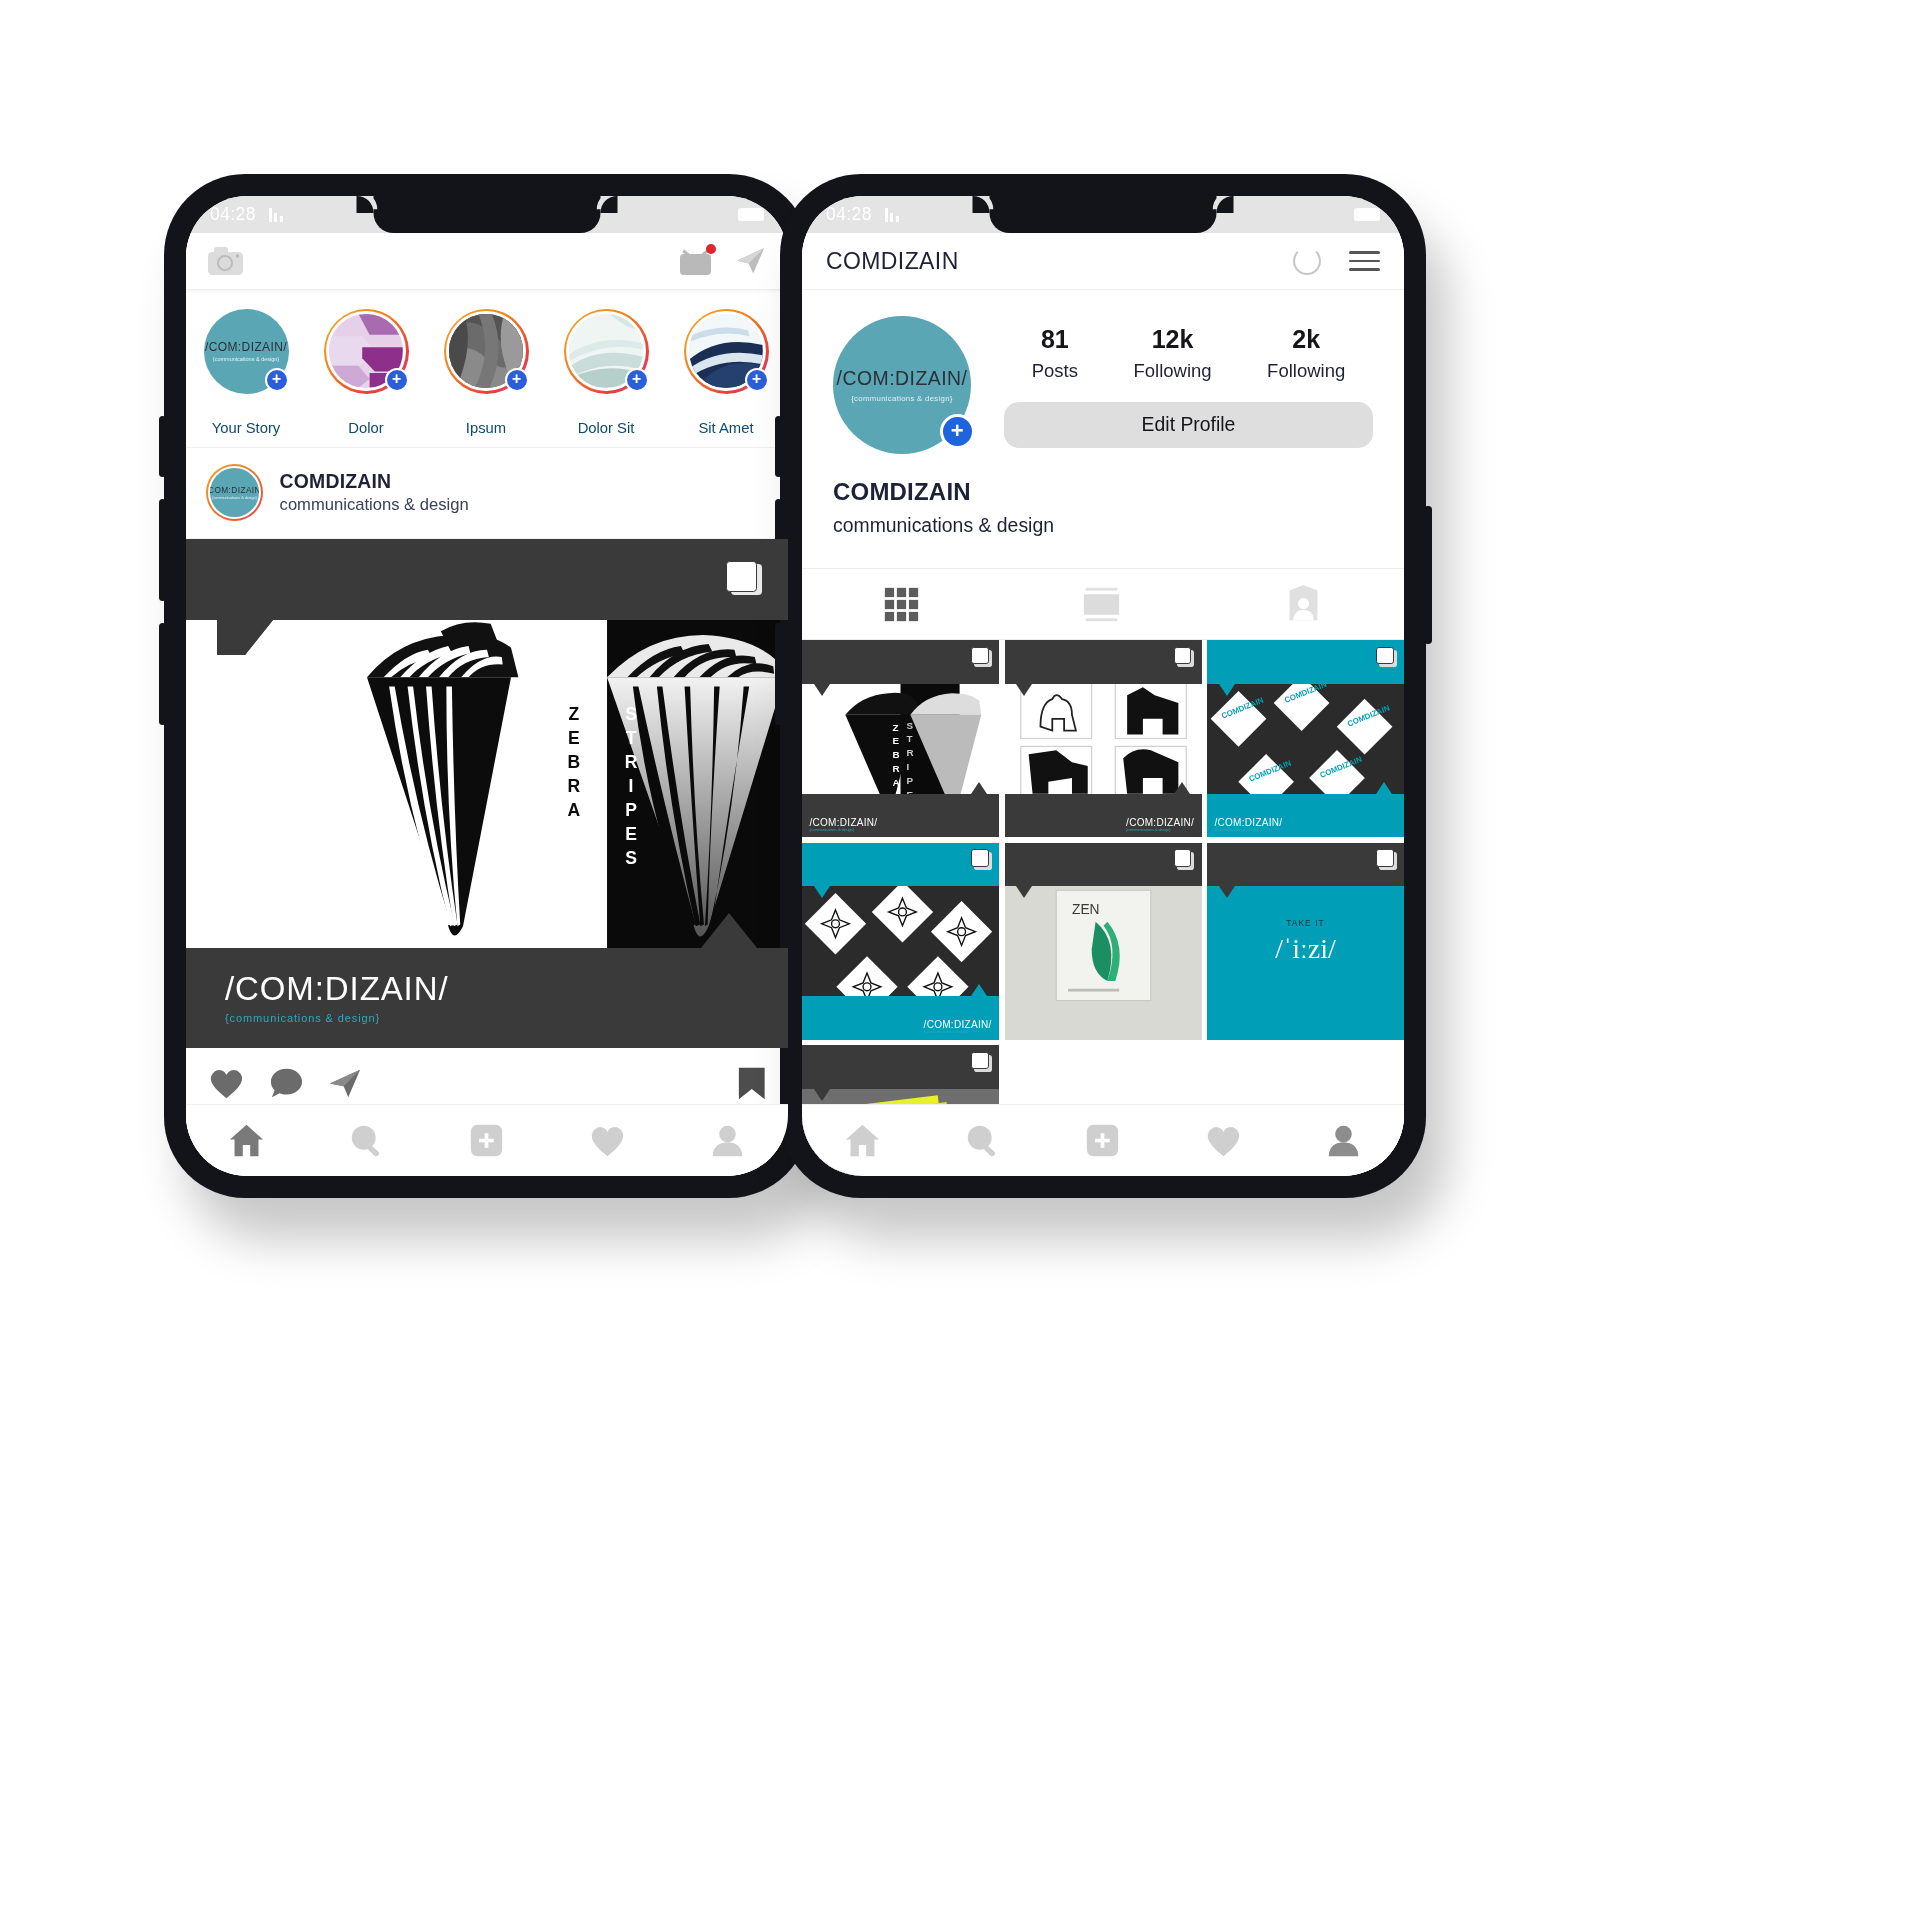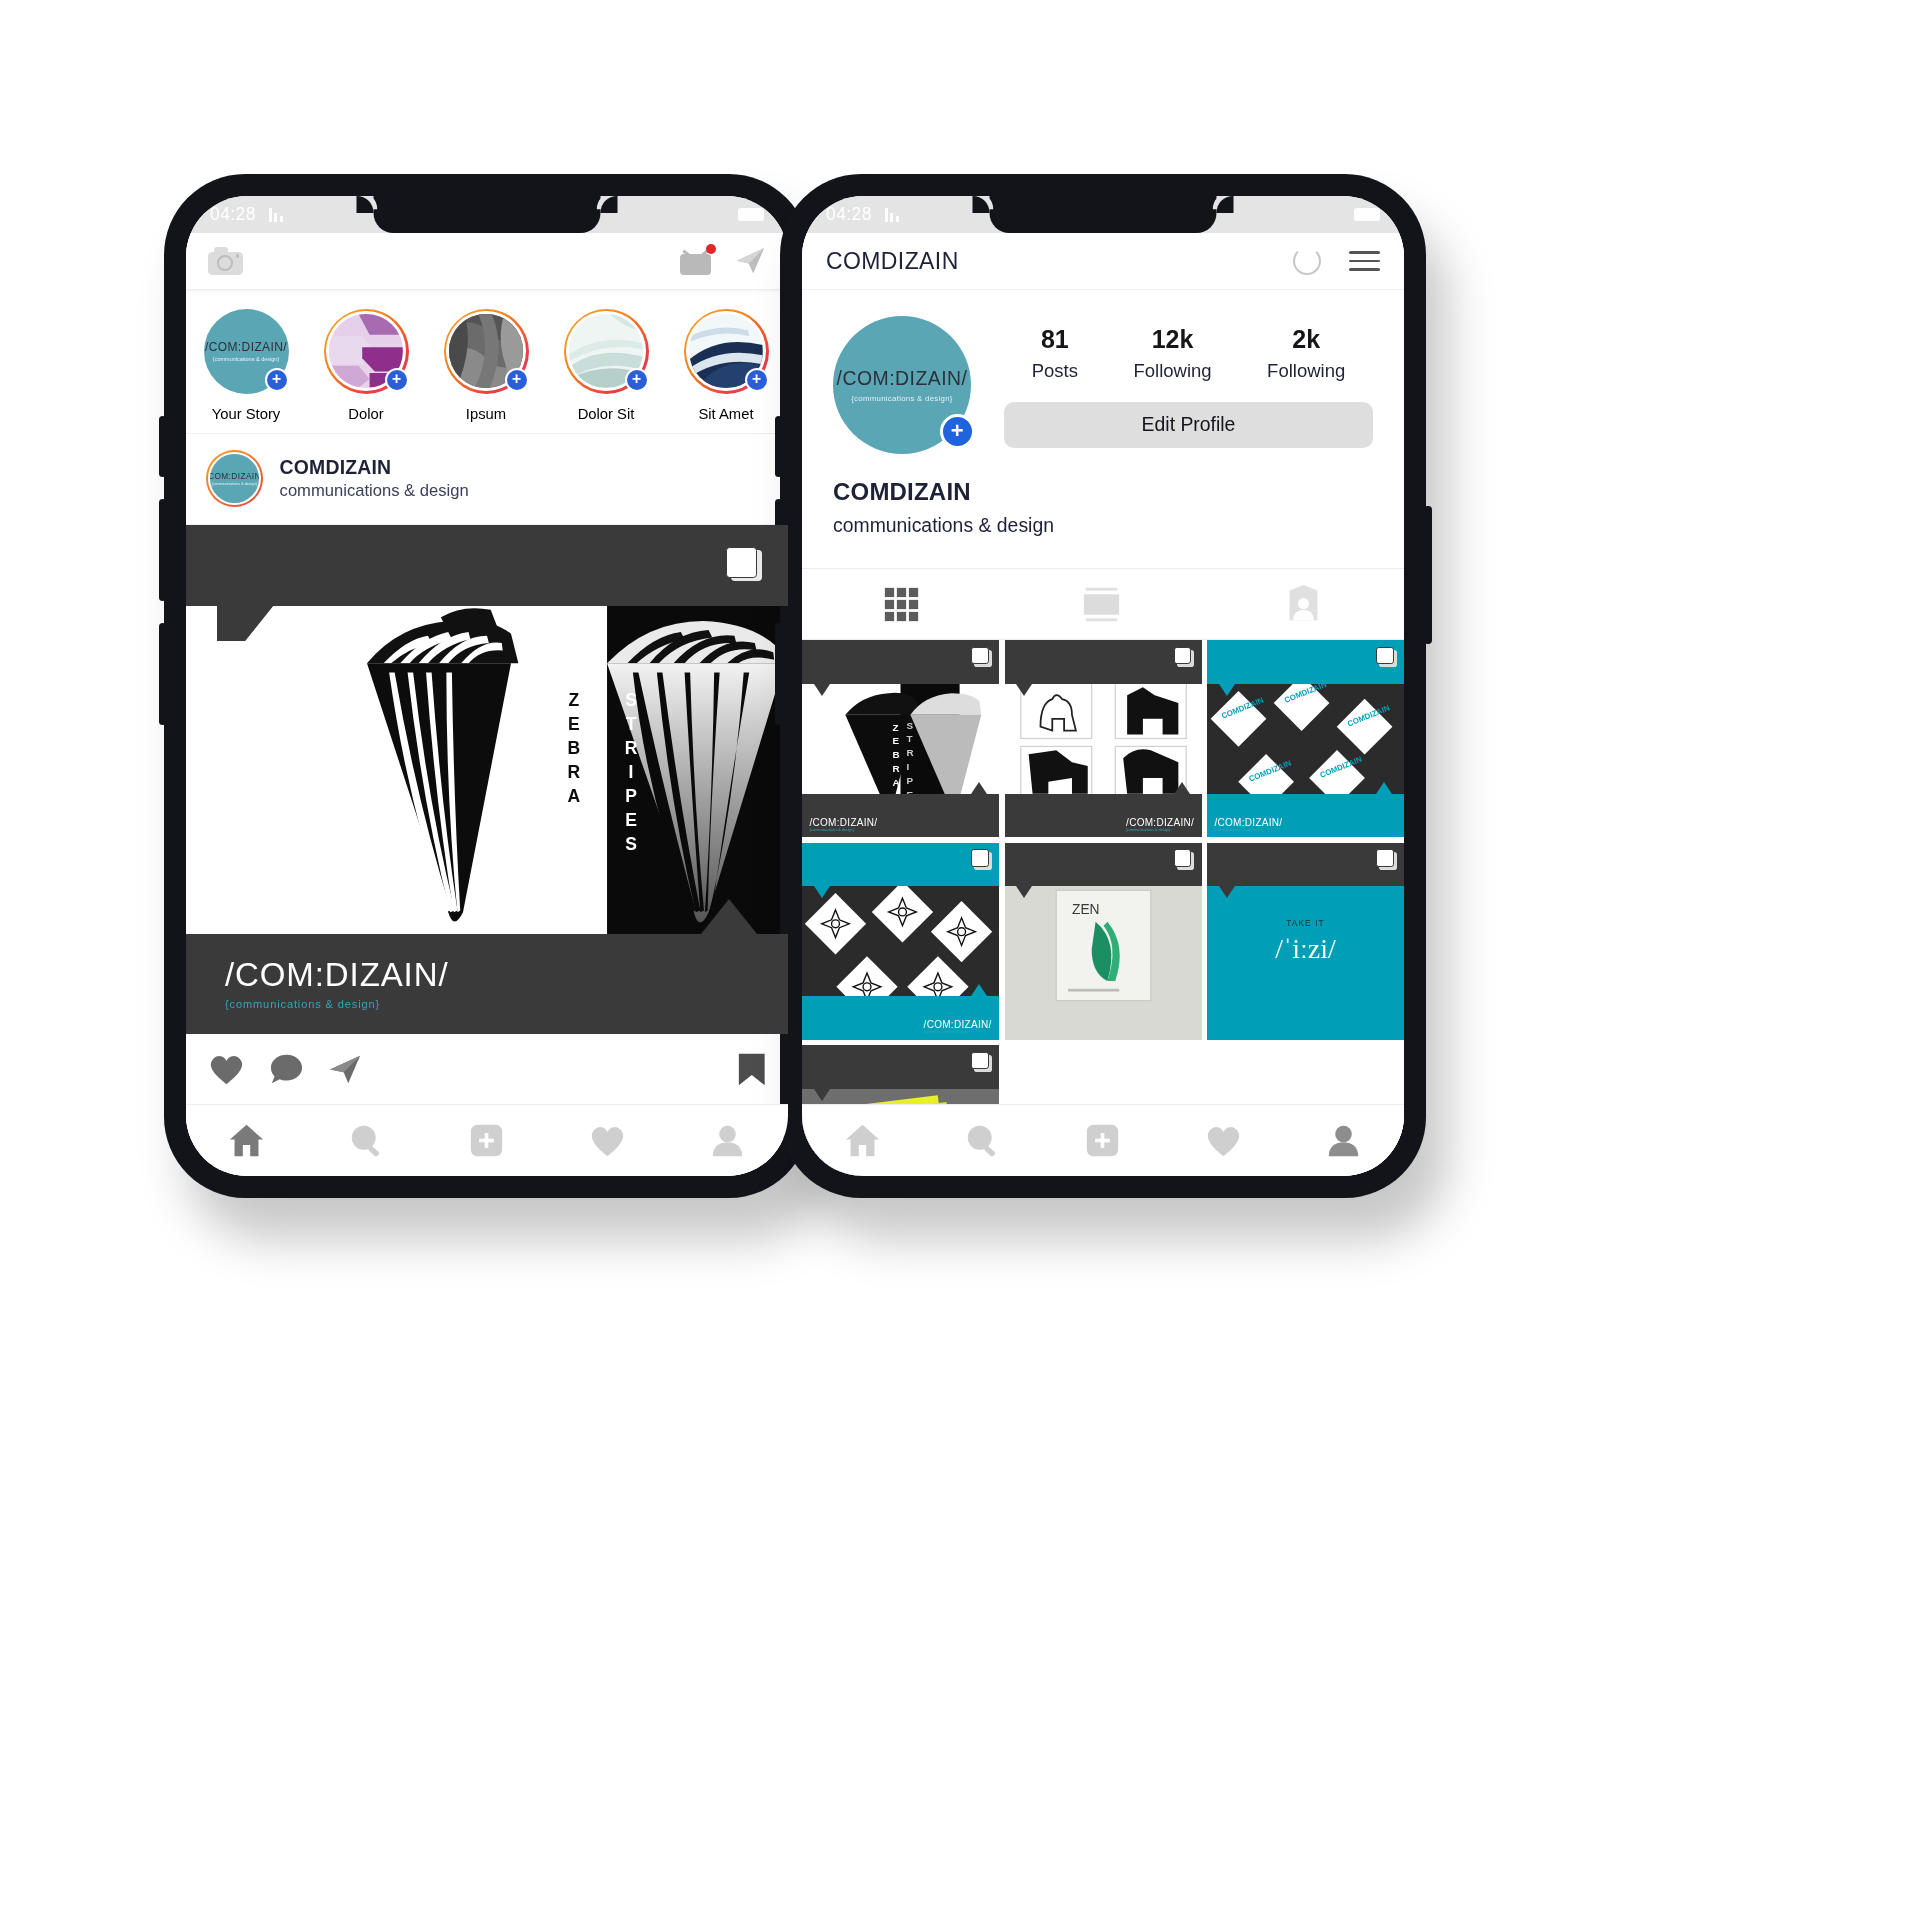--- a/index.html
+++ b/index.html
@@ -100,21 +100,21 @@
   .avwrap { position:relative; width:85px; height:85px; }
   .ring { position:absolute; inset:0; border-radius:50%; padding:2.8px;
           background:linear-gradient(135deg,#f5a623 0%,#f0821e 40%,#e8403c 75%,#d93d7a 100%); }
   .ring.none { background:none; padding:0; }
   .ring > .inner { width:100%; height:100%; border-radius:50%; background:#fff; padding:2.8px; }
   .ring.none > .inner { padding:0; }
   .av { width:100%; height:100%; border-radius:50%; overflow:hidden; position:relative; background:#5ba6b5; }
   .plusbadge { position:absolute; right:0px; bottom:1.8px; width:24px; height:24px; border-radius:50%;
                background:#2b5fd9; border:2.8px solid #fff; color:#fff; font-size:15.7px; line-height:18.5px;
                text-align:center; font-weight:700; }
-  .storyname { margin-top:12px; font-size:14.8px; color:#000000; }
+  .storyname { margin-top:26px; font-size:14.8px; color:#0c4a6e; }
 
   .logo-mini { position:absolute; inset:0; display:flex; flex-direction:column; align-items:center; justify-content:center; }
   .logo-mini .l1 { font-size:12px; color:#243; letter-spacing:0.4px; color:#2b3138; font-family:"Liberation Sans",sans-serif; }
   .logo-mini .l2 { font-size:5.5px; color:#e8f3f5; margin-top:1.8px; }
 
   
   .post-head { display:flex; align-items:center; gap:16.6px; padding:16.6px 20px; background:#fff; border-bottom:0.9px solid #efefef;}
   .post-head .avwrap2 { position:relative; width:57px; height:57px; border-radius:50%; padding:2.3px;
         background:linear-gradient(135deg,#f5a623,#e8403c); }
   .post-head .avin { width:100%; height:100%; border-radius:50%; background:#fff; padding:1.8px; }
@@ -181,21 +181,21 @@
   .bigav { width:138px; height:138px; border-radius:50%; background:#5ba6b5; position:relative; overflow:hidden; }
   .bigav .b1 { font-size:19.4px; color:#2b3138; letter-spacing:0.5px; }
   .bigav .b2 { font-size:7.8px; color:#e4f1f4; margin-top:3.7px; letter-spacing:0.3px; }
   .bigplus { position:absolute; right:-3.7px; bottom:5.5px; width:35px; height:35px; border-radius:50%; background:#1f64dd;
              border:3.7px solid #fff; color:#fff; font-size:22px; line-height:28px; text-align:center; font-weight:700; }
   .statcol { flex:1; padding-left:33px; }
   .stats { display:flex; justify-content:space-around; padding-top:9.2px; }
   .stat { text-align:center; }
   .stat .n { font-size:25px; font-weight:700; color:#16161a; }
   .stat .l { font-size:18.5px; color:#1d2236; margin-top:5.5px; }
-  .editbtn { margin-top:20px; height:46px; background:#dedede; border-radius:10px; display:flex; align-items:center; justify-content:center;
+  .editbtn { margin-top:20px; height:46px; background:#dedede; border-radius:15px; display:flex; align-items:center; justify-content:center;
              font-size:19.4px; color:#16161a; }
   .pname { margin-top:24px; font-size:24px; font-weight:700; color:#1d2236; letter-spacing:0.2px; }
   .pbio  { margin-top:8.3px; font-size:19.4px; color:#1d2236; }
 
   .tabstrip { margin-top:31px; height:72px; border-top:0.9px solid #ececec; border-bottom:0.9px solid #ececec;
               display:flex; align-items:center; justify-content:space-around; background:#fff; }
 
   .grid { display:grid; grid-template-columns:repeat(3,1fr); gap:5.5px; padding:0 0 0 0; background:#fff; }
   .cell { position:relative; width:100%; padding-top:100%; overflow:hidden; background:#3a3a3a; }
   .cell > .inner { position:absolute; inset:0; }

